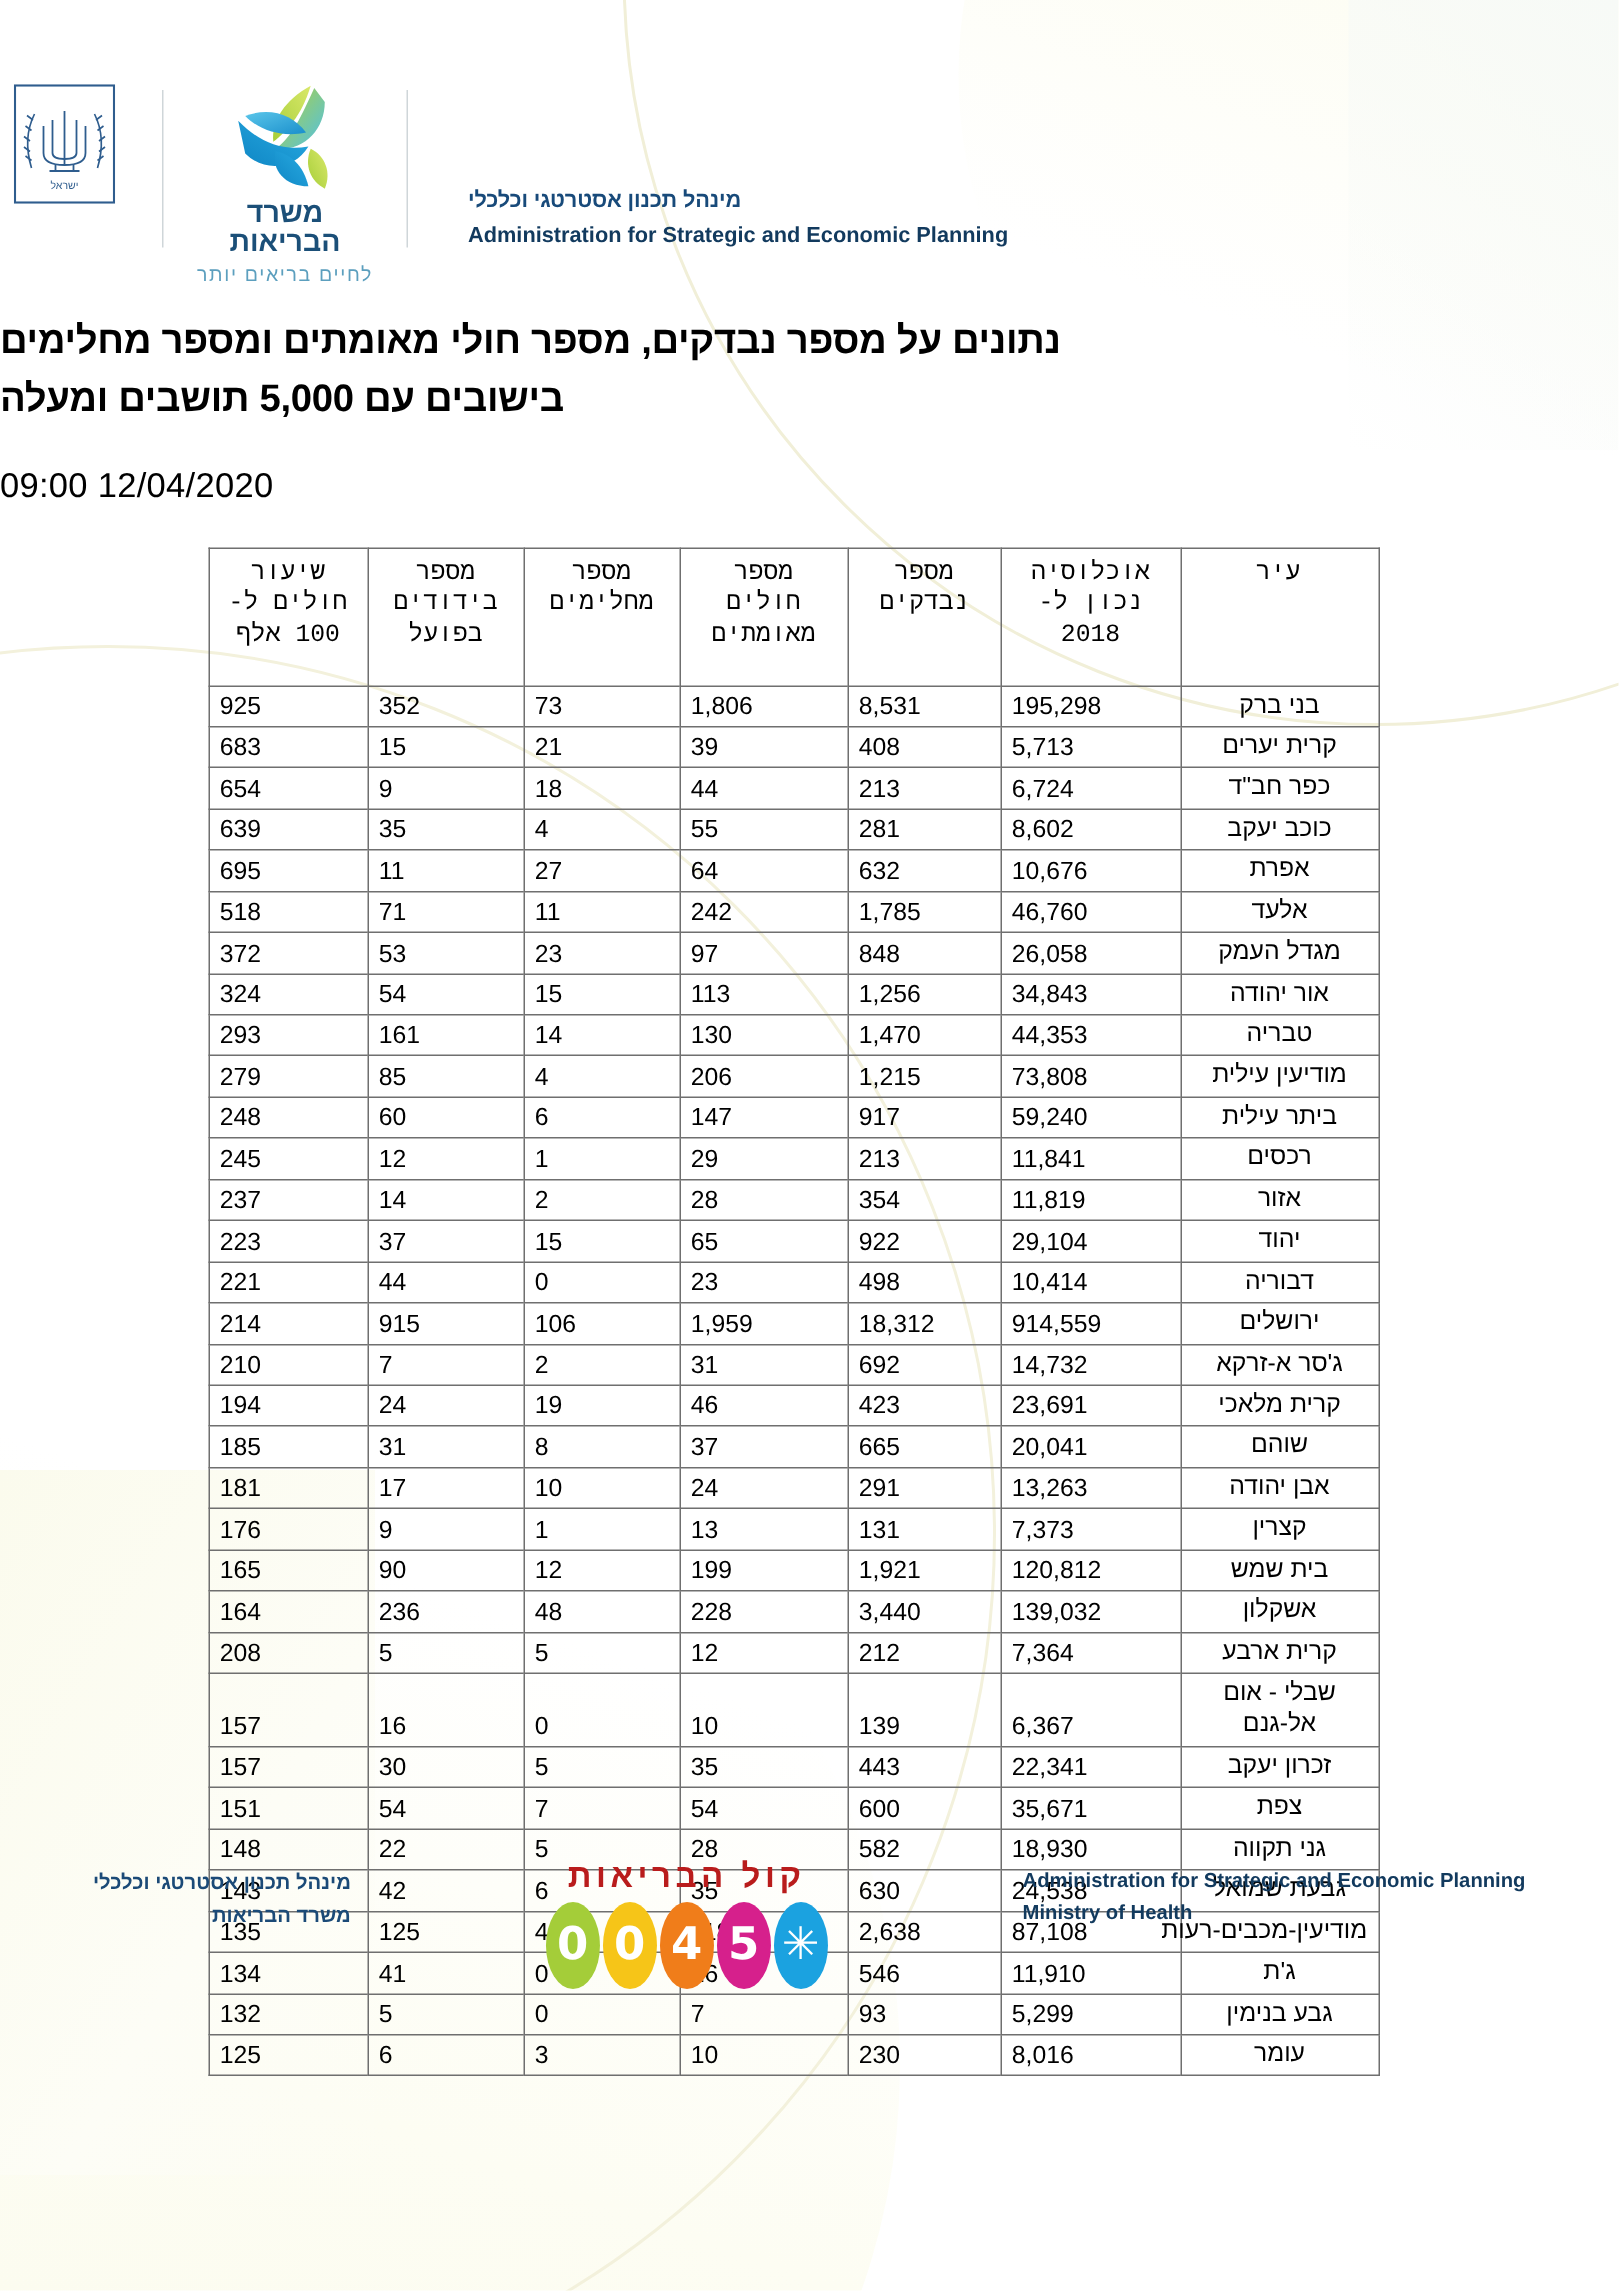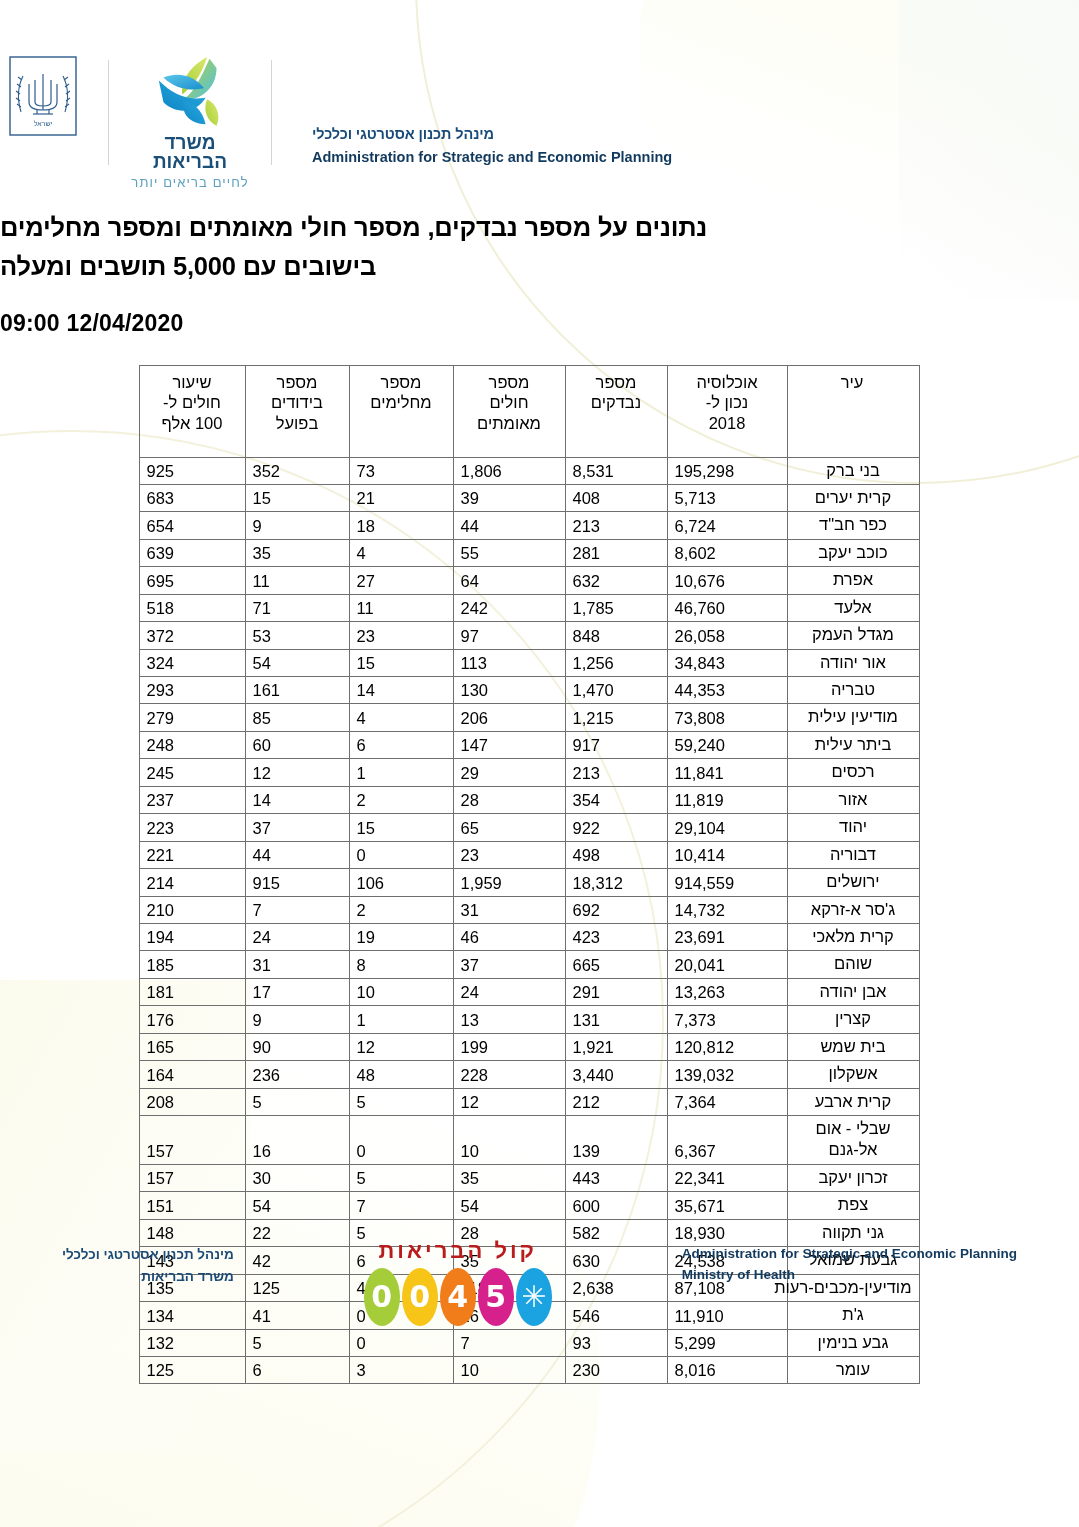--- a/index.html
+++ b/index.html
@@ -146,21 +146,21 @@
   }
   .title-line {
     font-size: 25.5px;
     font-weight: bold;
     color: #000000;
     line-height: 1.52;
     letter-spacing: -0.2px;
   }
   .datetime {
     font-size: 23px;
-    font-weight: bold;
+    font-weight: normal;
     color: #000000;
     margin-top: 24px;
     direction: ltr;
     letter-spacing: 0.2px;
   }
 
   
   .table-wrap {
     margin: 28px auto 0 auto;
     width: 760px;
@@ -183,20 +183,21 @@
     box-sizing: border-box;
   }
   table.data thead th {
     font-weight: normal;
     font-size: 16.5px;
     text-align: center;
     vertical-align: top;
     height: 92px;
     line-height: 1.26;
     padding-top: 6px;
+    font-family: Liberation Mono, monospace;
   }
   thead th.h-city {
     text-align: right;
     padding-right: 9px;
   }
   td.c-city {
     text-align: center;
     direction: rtl;
     padding-right: 9px;
     line-height: 1.3;

